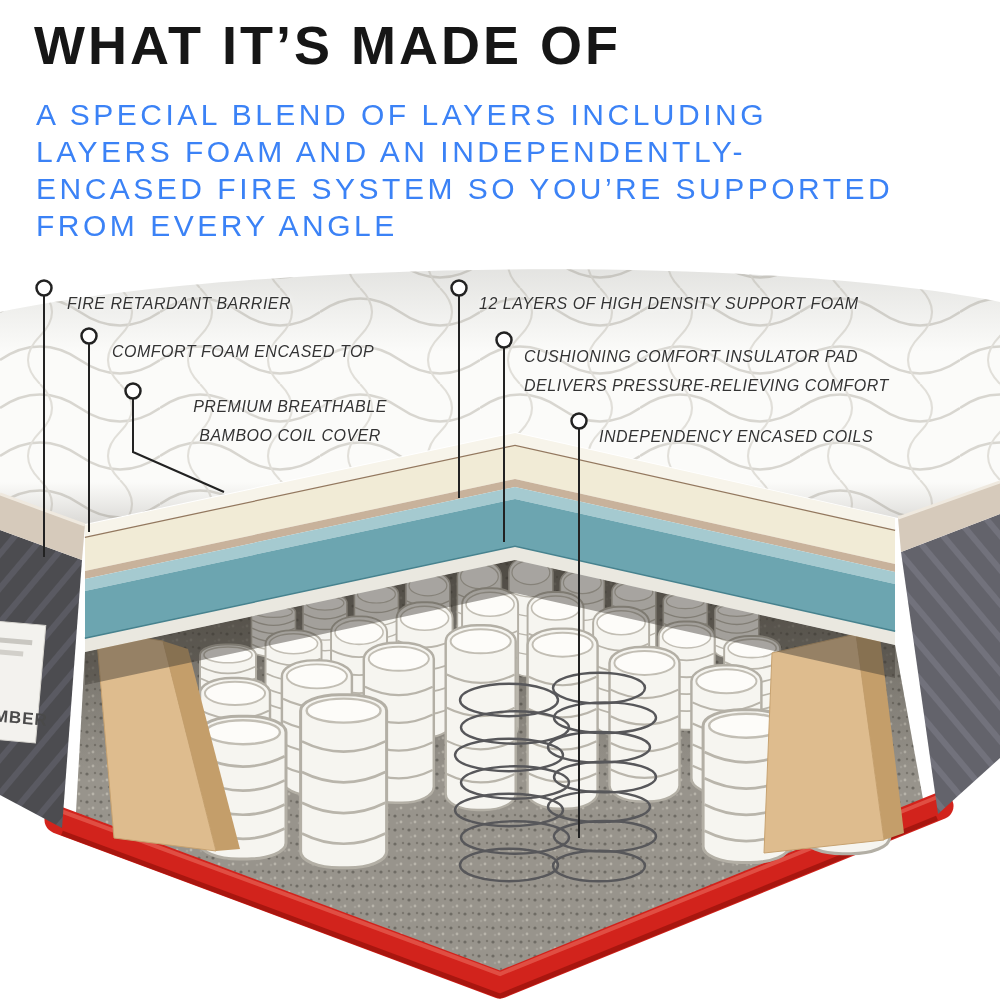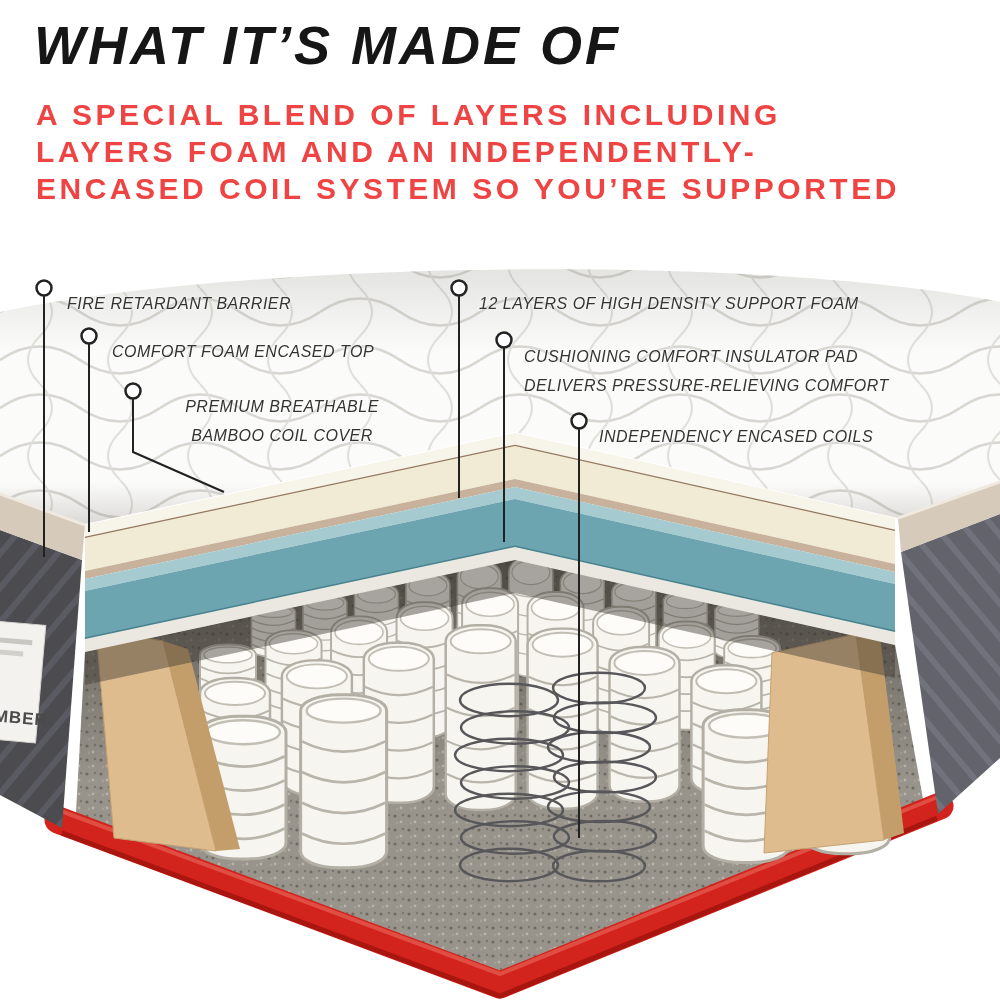--- a/index.html
+++ b/index.html
@@ -1,22 +1,22 @@
 <!DOCTYPE html>
 <html><head>
 <meta charset="utf-8">
 <style>
   html,body{margin:0;padding:0;background:#fff;}
   .stage{position:relative;width:1000px;height:1000px;background:#fff;overflow:hidden;
          font-family:"Liberation Sans",sans-serif;}
   .art{position:absolute;left:0;top:0;width:1000px;height:1000px;}
   .title{position:absolute;left:34px;top:14px;font-size:54px;font-weight:bold;
          letter-spacing:3px;color:#161616;white-space:nowrap;}
-  .subtitle{position:absolute;left:36px;top:96px;font-size:30px;color:#ef4444;
-            letter-spacing:3.5px;line-height:37px;font-weight:bold;}
+  .subtitle{position:absolute;left:36px;top:96px;font-size:30px;color:#3b82f6;
+            letter-spacing:3.5px;line-height:37px;font-weight:normal;}
   .callout{position:absolute;font-style:italic;font-size:16px;color:#333;
            letter-spacing:.5px;white-space:nowrap;line-height:29px;
            text-shadow:0 0 6px rgba(255,255,255,.95),0 0 2px rgba(255,255,255,.9);margin-top:15px;}
   .callout.center{text-align:center;}
 </style>
 </head>
 <body>
 
 <div class="stage">
 
@@ -401,35 +401,36 @@
       <circle cx="44" cy="288" r="7.5"></circle>
       <circle cx="89" cy="336" r="7.5"></circle>
       <circle cx="133" cy="391" r="7.5"></circle>
       <circle cx="459" cy="288" r="7.5"></circle>
       <circle cx="504" cy="340" r="7.5"></circle>
       <circle cx="579" cy="421" r="7.5"></circle>
     </g>
   </g>
 </svg>
 
-<h1 class="title" style="margin:0;font-style:italic;">WHAT IT’S MADE OF</h1>
+<h1 class="title" style="margin:0;">WHAT IT’S MADE OF</h1>
 
 <div class="subtitle">
   <div>A SPECIAL BLEND OF LAYERS INCLUDING</div>
   <div>LAYERS FOAM AND AN INDEPENDENTLY-</div>
-  <div>ENCASED COIL SYSTEM SO YOU’RE SUPPORTED</div>
+  <div>ENCASED FIRE SYSTEM SO YOU’RE SUPPORTED</div>
+  <div>FROM EVERY ANGLE</div>
 </div>
 
 <div class="callout" style="left:67px;top:274px;">
   <div>FIRE RETARDANT BARRIER</div>
 </div>
 <div class="callout" style="left:112px;top:322px;">
   <div>COMFORT FOAM ENCASED TOP</div>
 </div>
-<div class="callout center" style="left:152px;top:377px;width:260px;">
+<div class="callout center" style="left:160px;top:377px;width:260px;">
   <div>PREMIUM BREATHABLE</div>
   <div>BAMBOO COIL COVER</div>
 </div>
 <div class="callout" style="left:479px;top:274px;">
   <div>12 LAYERS OF HIGH DENSITY SUPPORT FOAM</div>
 </div>
 <div class="callout" style="left:524px;top:327px;">
   <div>CUSHIONING COMFORT INSULATOR PAD</div>
   <div>DELIVERS PRESSURE-RELIEVING COMFORT</div>
 </div>

